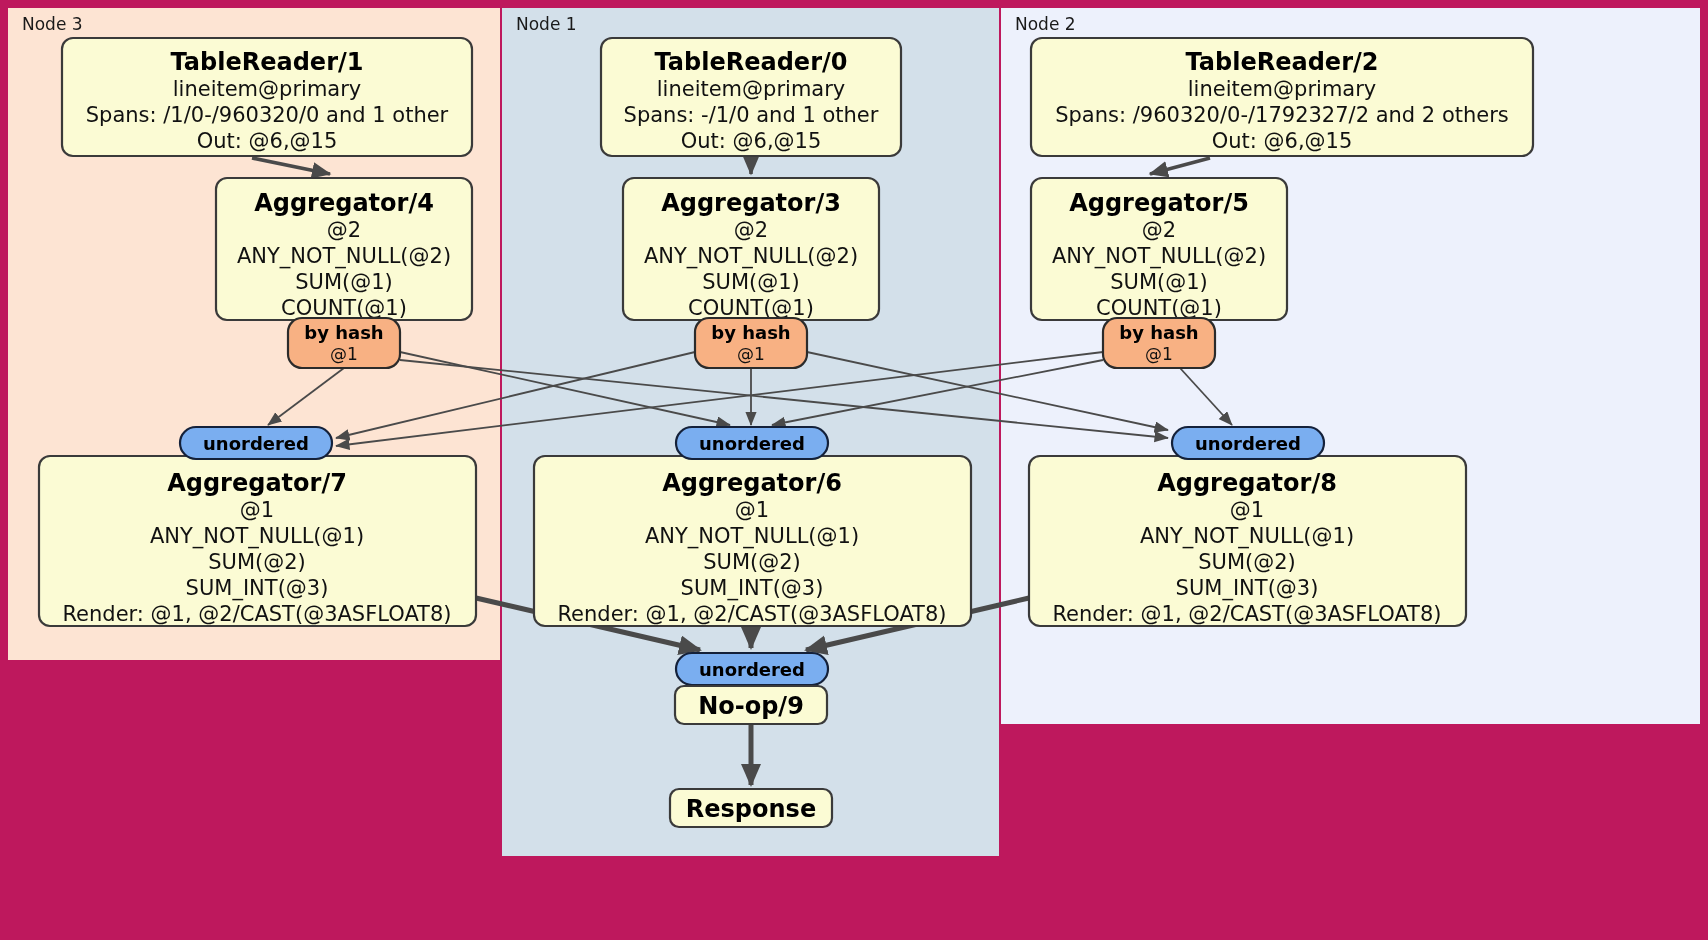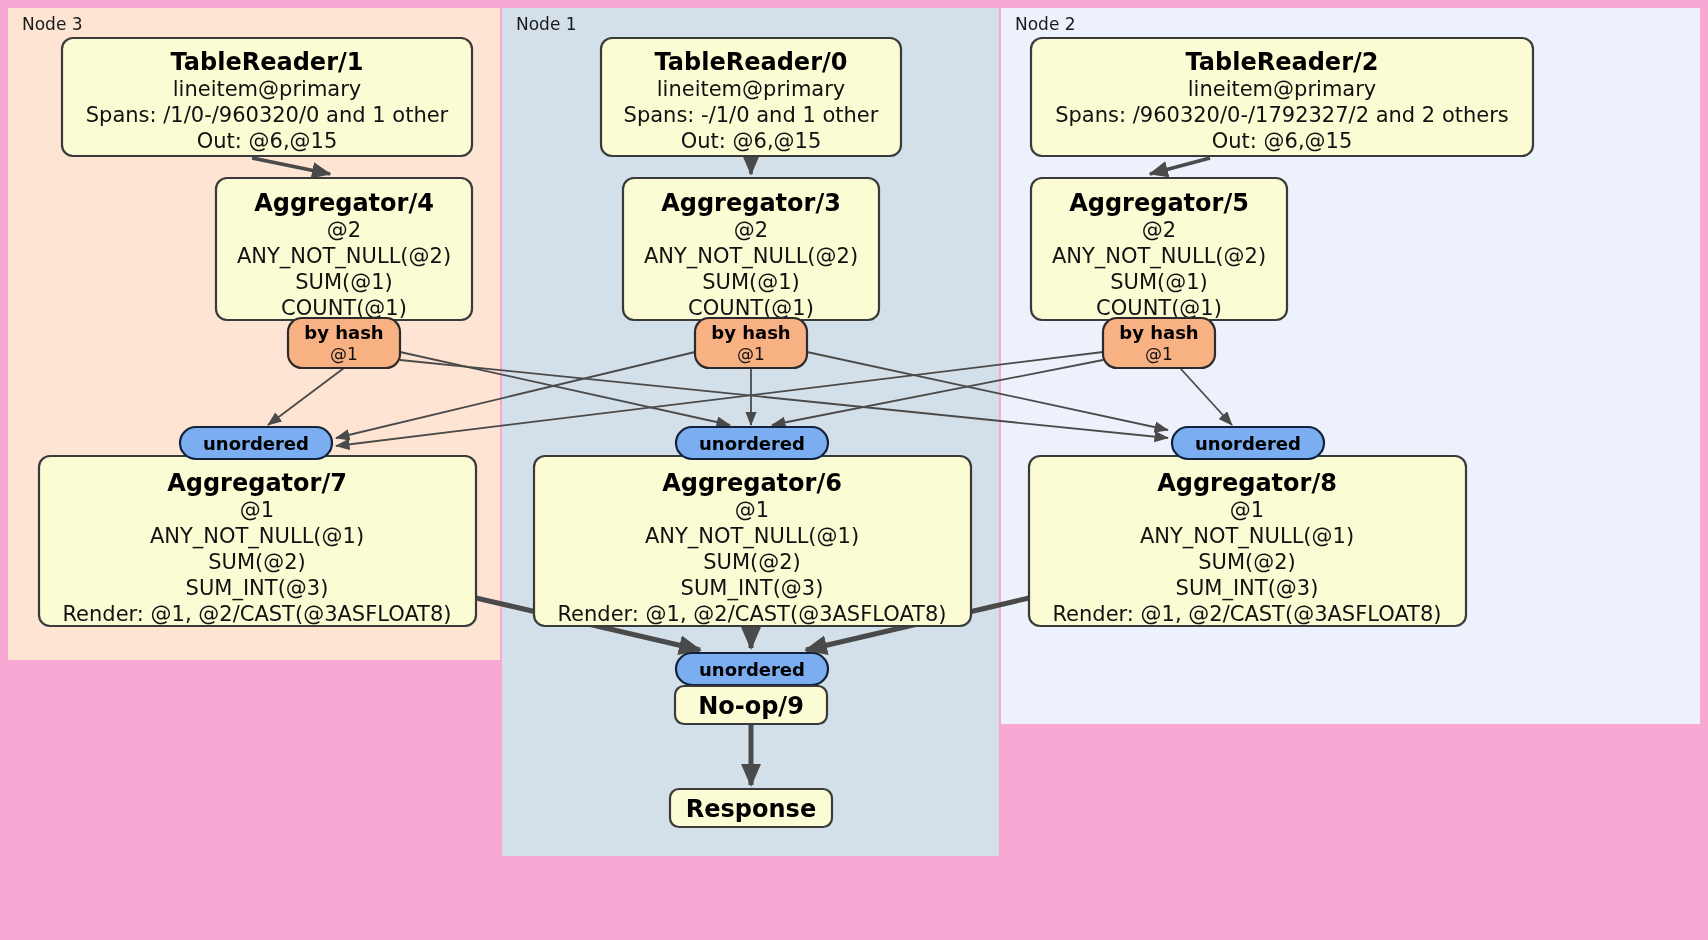--- a/index.html
+++ b/index.html
@@ -4,21 +4,21 @@
 <style>
   html, body {
     margin: 0;
     padding: 0;
     background: #ffffff;
   }
   #stage {
     position: relative;
     width: 1708px;
     height: 940px;
-    background: #f9a8d4;
+    background: #be185d;
     font-family: "DejaVu Sans", sans-serif;
     overflow: hidden;
   }
   svg.layer {
     position: absolute;
     left: 0;
     top: 0;
     width: 1708px;
     height: 940px;
   }

